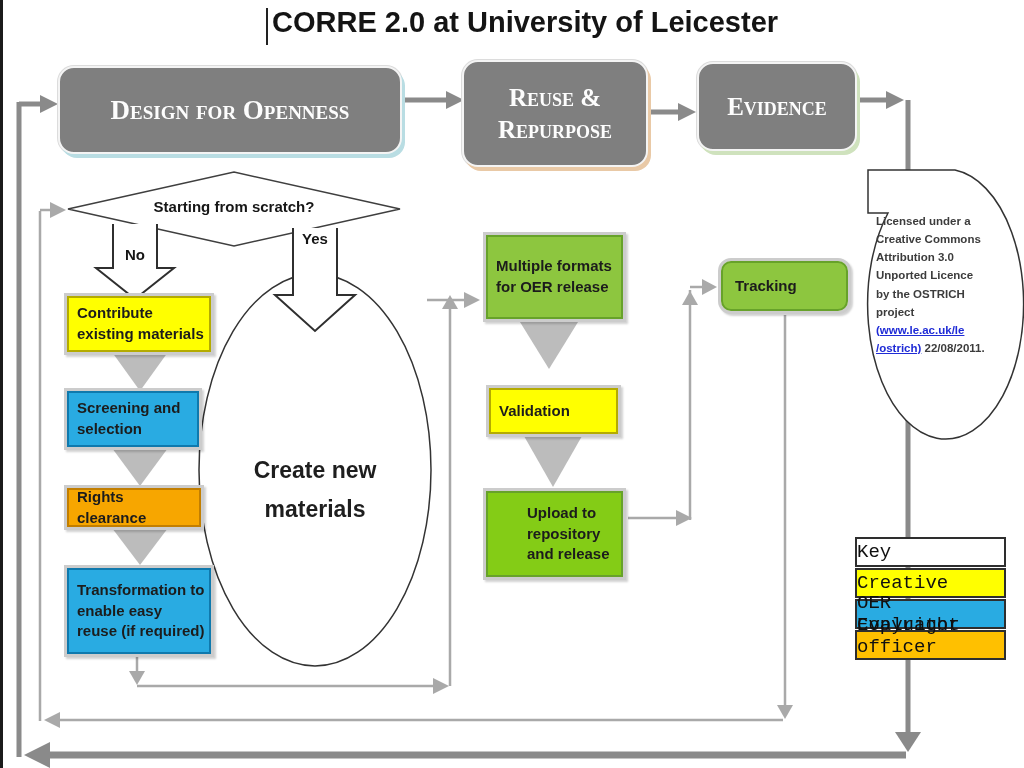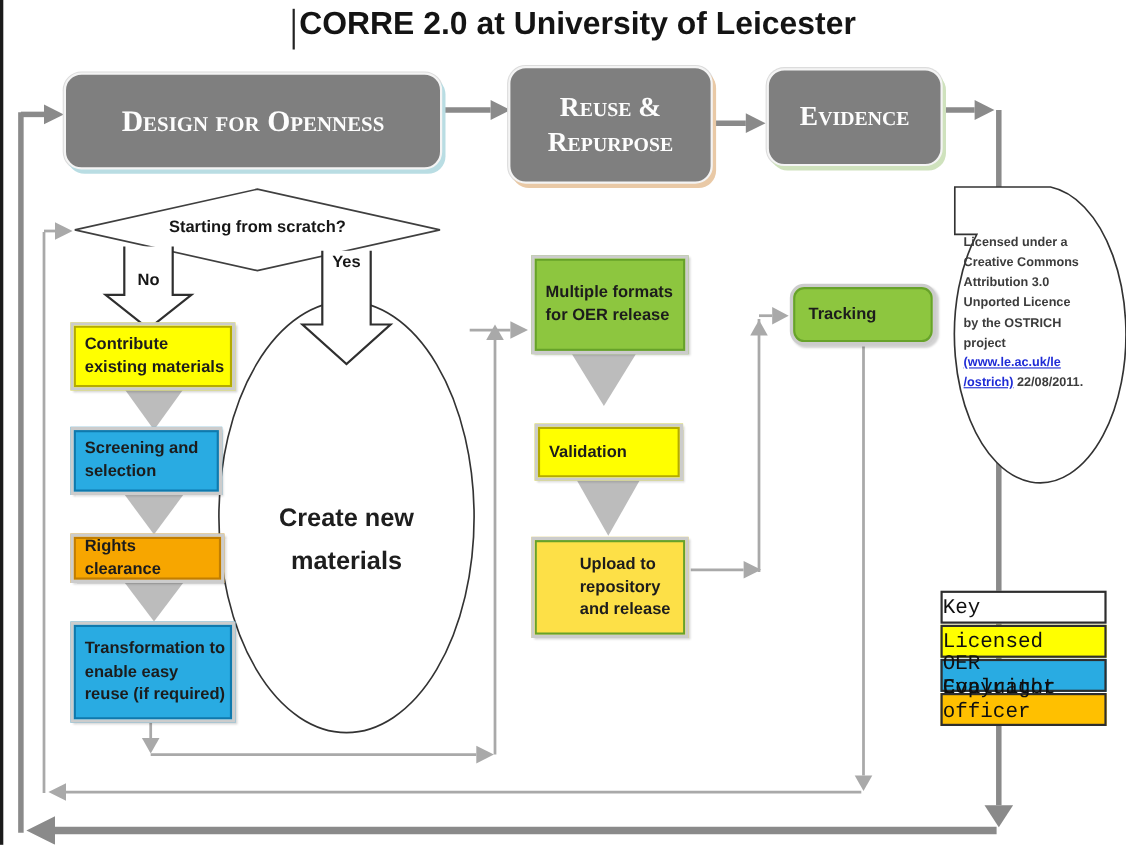--- a/index.html
+++ b/index.html
@@ -154,37 +154,37 @@
 <div class="abs fbox cblue b-transformation" style="background-color: rgb(41, 171, 226);">
   <span>Transformation to enable easy reuse (if required)</span>
 </div>
 <div class="abs create-label">Create new materials</div>
 <div class="abs fbox cgreen b-multi" style="background-color: rgb(141, 198, 63);">
   <span>Multiple formats for OER release</span>
 </div>
 <div class="abs fbox cyellow b-validation" style="background-color: rgb(255, 255, 0);">
   <span>Validation</span>
 </div>
-<div class="abs fbox cgreen b-upload" style="background-color: #fde047; padding-left: 41px;">
+<div class="abs fbox cgreen b-upload" style="background-color: #84cc16; padding-left: 41px;">
   <span>Upload to repository and release</span>
 </div>
 <div class="abs fbox cgreen b-tracking" style="background-color: rgb(141, 198, 63);">
   <span>Tracking</span>
 </div>
 
 <div class="abs bubble-text">
   <span>Licensed under a Creative Commons Attribution 3.0 Unported Licence by the OSTRICH project </span><span class="link">(www.le.ac.uk/le /ostrich)</span><span> 22/08/2011.</span>
 </div>
 
 <div class="abs key">
   <div class="key-row first">
     <span>Key</span>
   </div>
   <div class="key-row" style="background-color: rgb(255, 255, 0);">
-    <span>Licensed</span>
+    <span>Creative</span>
   </div>
   <div class="key-row" style="background-color: rgb(41, 171, 226);">
     <span>OER Evaluator</span>
   </div>
   <div class="key-row" style="background-color: rgb(255, 192, 0); align-items: flex-end;">
     <span>Copyright officer</span>
   </div>
 </div>
 
 </body></html>

